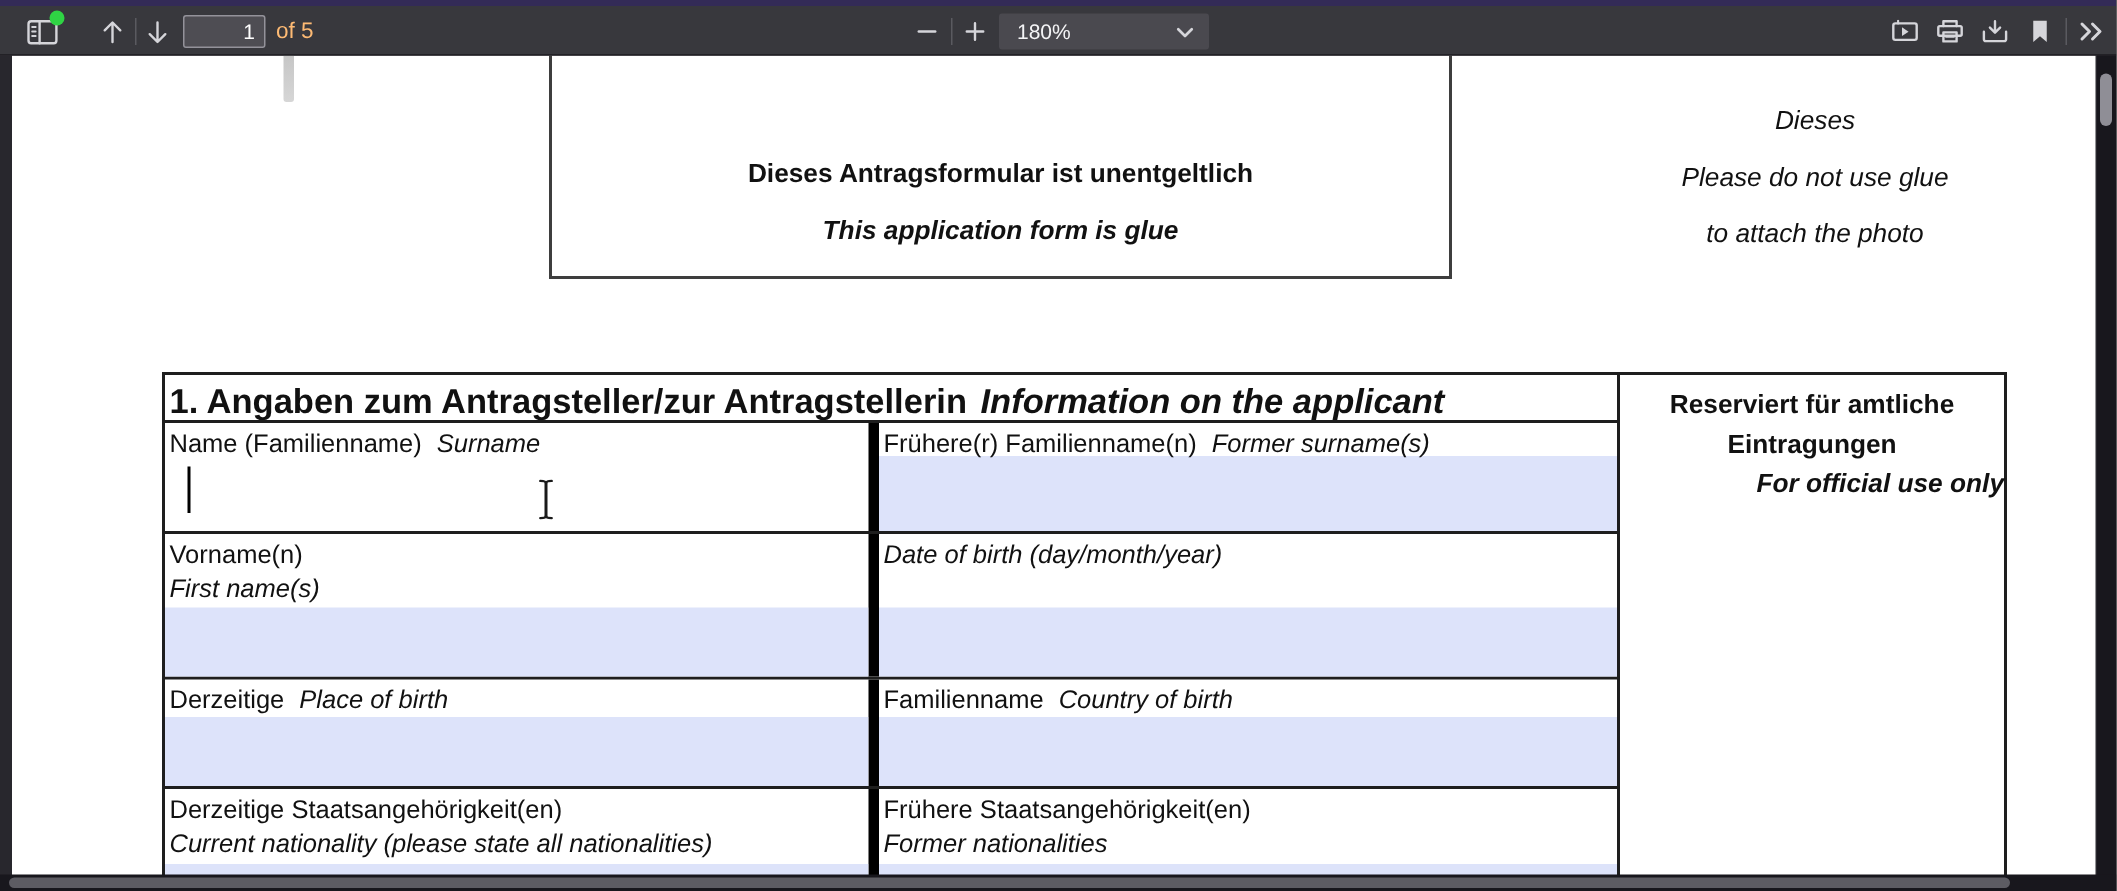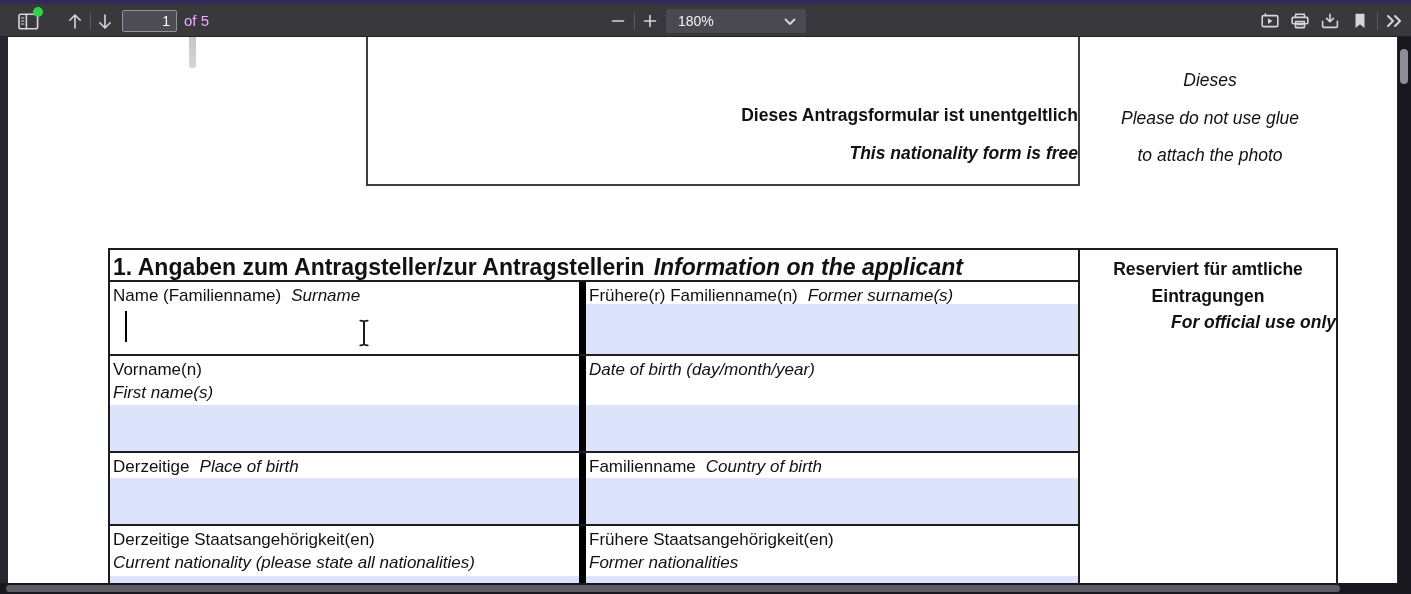--- a/index.html
+++ b/index.html
@@ -15,33 +15,33 @@
   body{font-family:"Liberation Sans",sans-serif;background:#000;}
   .screen{position:relative;width:1411px;height:594px;overflow:hidden;background:var(--c-viewer);}
 
   
   .titlebar{position:absolute;left:0;top:0;width:1411px;height:4px;background:var(--c-titlebar);}
   .toolbar{position:absolute;left:0;top:4px;width:1411px;height:33px;background:var(--c-toolbar);border-bottom:1px solid #222126;z-index:30;}
   .tbtn{position:absolute;top:3px;width:28px;height:28px;display:flex;align-items:center;justify-content:center;border-radius:3px;cursor:default;}
   .tbtn svg{display:block;}
   .tsep{position:absolute;top:8px;width:1px;height:18px;background:#5a5a60;}
   .pageinput{position:absolute;left:122px;top:6px;width:55px;height:22px;background:#4e4d53;border:1px solid #93929a;border-radius:2px;color:#fff;font-size:14px;text-align:right;padding-right:6px;font-family:"Liberation Sans",sans-serif;}
-  .pagecount{position:absolute;left:184px;top:0;height:33px;line-height:33px;color:#f0abfc;font-size:15px;}
+  .pagecount{position:absolute;left:184px;top:0;height:33px;line-height:33px;color:#fdba74;font-size:15px;}
   .zoomselect{position:absolute;left:666px;top:5px;width:140px;height:24px;background:#4a494f;border-radius:2px;display:flex;align-items:center;color:#f4f4f6;font-size:14px;padding:0 10px 0 12px;}
   .zoomselect .zlabel{flex:1;}
   .stroke{stroke:var(--c-icon);fill:none;stroke-width:1.6;stroke-linecap:round;stroke-linejoin:round;}
   .fillic{fill:var(--c-icon);}
   .badge{position:absolute;left:33px;top:3px;width:10px;height:10px;border-radius:50%;background:var(--c-badge);}
 
   
   .page{position:absolute;left:8px;top:37px;width:1389px;height:557px;background:#fff;overflow:hidden;color:#111;}
   .fragment{position:absolute;left:181px;top:0;width:7px;height:31px;background:linear-gradient(#c6c6c6,#d6d6d6);border-radius:0 0 2px 2px;}
 
   
-  .freebox{position:absolute;left:358px;top:-2px;width:714px;height:151px;border:2px solid #3e3e3e;border-top:none;text-align:right;}
+  .freebox{position:absolute;left:358px;top:-2px;width:602px;height:151px;border:2px solid #3e3e3e;border-top:none;text-align:center;}
   .freebox .l1{margin-top:70px;font-size:17.5px;font-weight:bold;}
   .freebox .l2{margin-top:17px;font-size:17.5px;font-weight:bold;font-style:italic;}
 
   
   .photonote{position:absolute;left:1077px;top:25px;width:250px;text-align:center;font-style:italic;font-size:17.5px;line-height:37.5px;}
 
   
   .ftable{position:absolute;left:100px;top:211px;width:972px;border:2px solid #1e1e1e;background:#fff;}
   .frow{display:flex;border-top:2px solid #1e1e1e;position:relative;}
   .frow.header{border-top:none;height:30px;align-items:flex-start;}
@@ -179,21 +179,21 @@
       </span>
     </div>
   </div>
 
   <div class="page">
 
     <div class="fragment"></div>
 
     <div class="freebox">
       <div class="l1">Dieses Antragsformular ist unentgeltlich</div>
-      <div class="l2">This nationality form is free</div>
+      <div class="l2">This application form is glue</div>
     </div>
 
     <div class="photonote">
       <div>Dieses</div>
       <div>Please do not use glue</div>
       <div>to attach the photo</div>
     </div>
 
     <div class="ftable">
 

